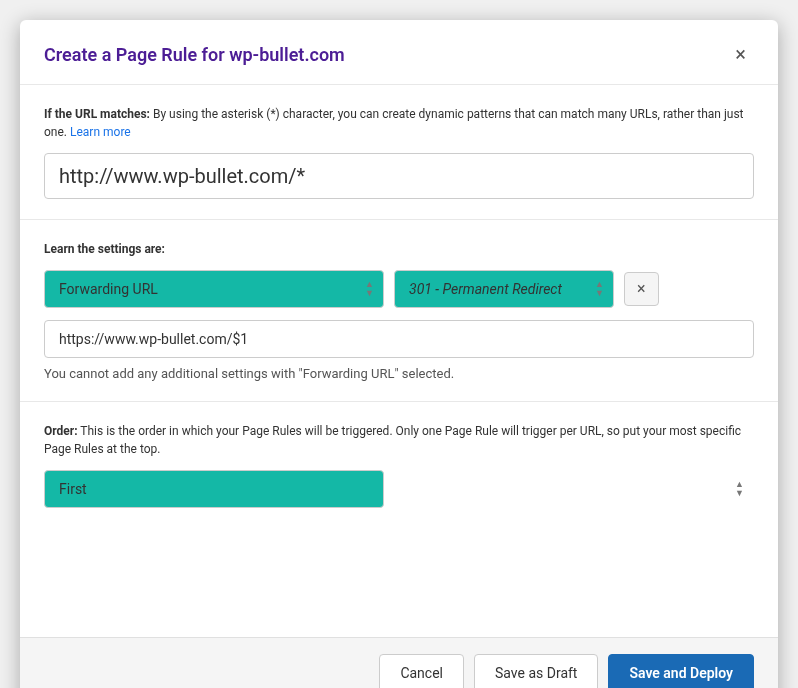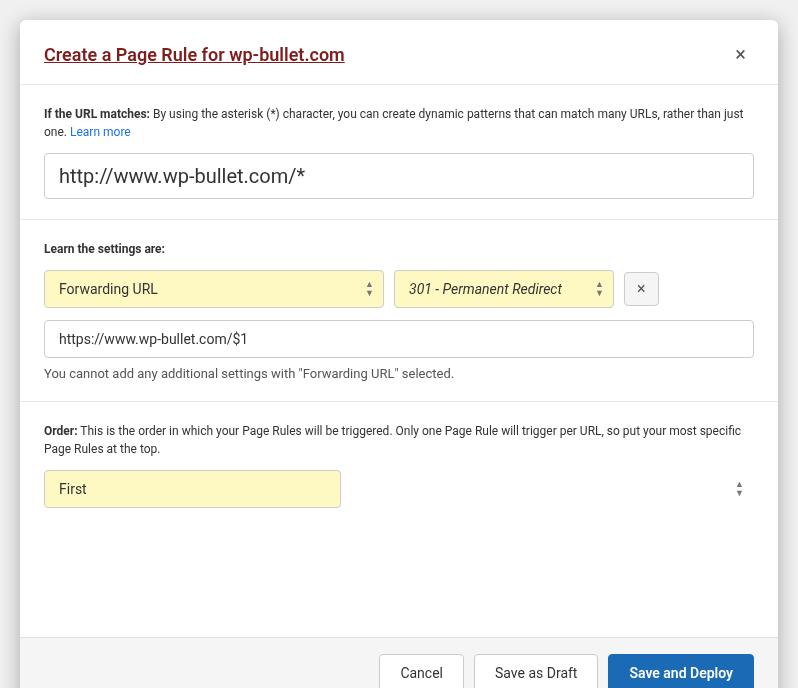--- a/index.html
+++ b/index.html
@@ -33,22 +33,21 @@
       display: flex;
       align-items: center;
       justify-content: space-between;
       padding: 20px 24px 16px 24px;
       border-bottom: 1px solid #e8e8e8;
     }
 
     .modal-title {
       font-size: 18px;
       font-weight: 600;
-      color: #7f1d1d;
-      text-decoration: underline;
+      color: #4c1d95;
     }
 
     .close-btn {
       background: none;
       border: none;
       font-size: 20px;
       color: #555;
       cursor: pointer;
       padding: 4px 8px;
       line-height: 1;
@@ -105,21 +104,21 @@
     }
 
     .select-wrapper select {
       appearance: none;
       -webkit-appearance: none;
       padding: 10px 36px 10px 14px;
       font-size: 14px;
       border: 1px solid #ccc;
       border-radius: 4px;
       color: #333;
-      background: #fef9c3;
+      background: #14b8a6;
       cursor: pointer;
       outline: none;
     }
 
     .select-wrapper .select-arrow {
       position: absolute;
       right: 10px;
       pointer-events: none;
       color: #555;
       font-size: 16px;
@@ -169,21 +168,21 @@
     .info-text {
       font-size: 13px;
       color: #555;
     }
 
     .order-section {
       padding: 20px 24px;
     }
 
     .order-select select {
-      width: 297px;
+      width: 340px;
     }
 
     .modal-footer {
       padding: 16px 24px;
       background: #f5f5f5;
       border-top: 1px solid #e0e0e0;
       display: flex;
       align-items: center;
       justify-content: flex-end;
       gap: 10px;

